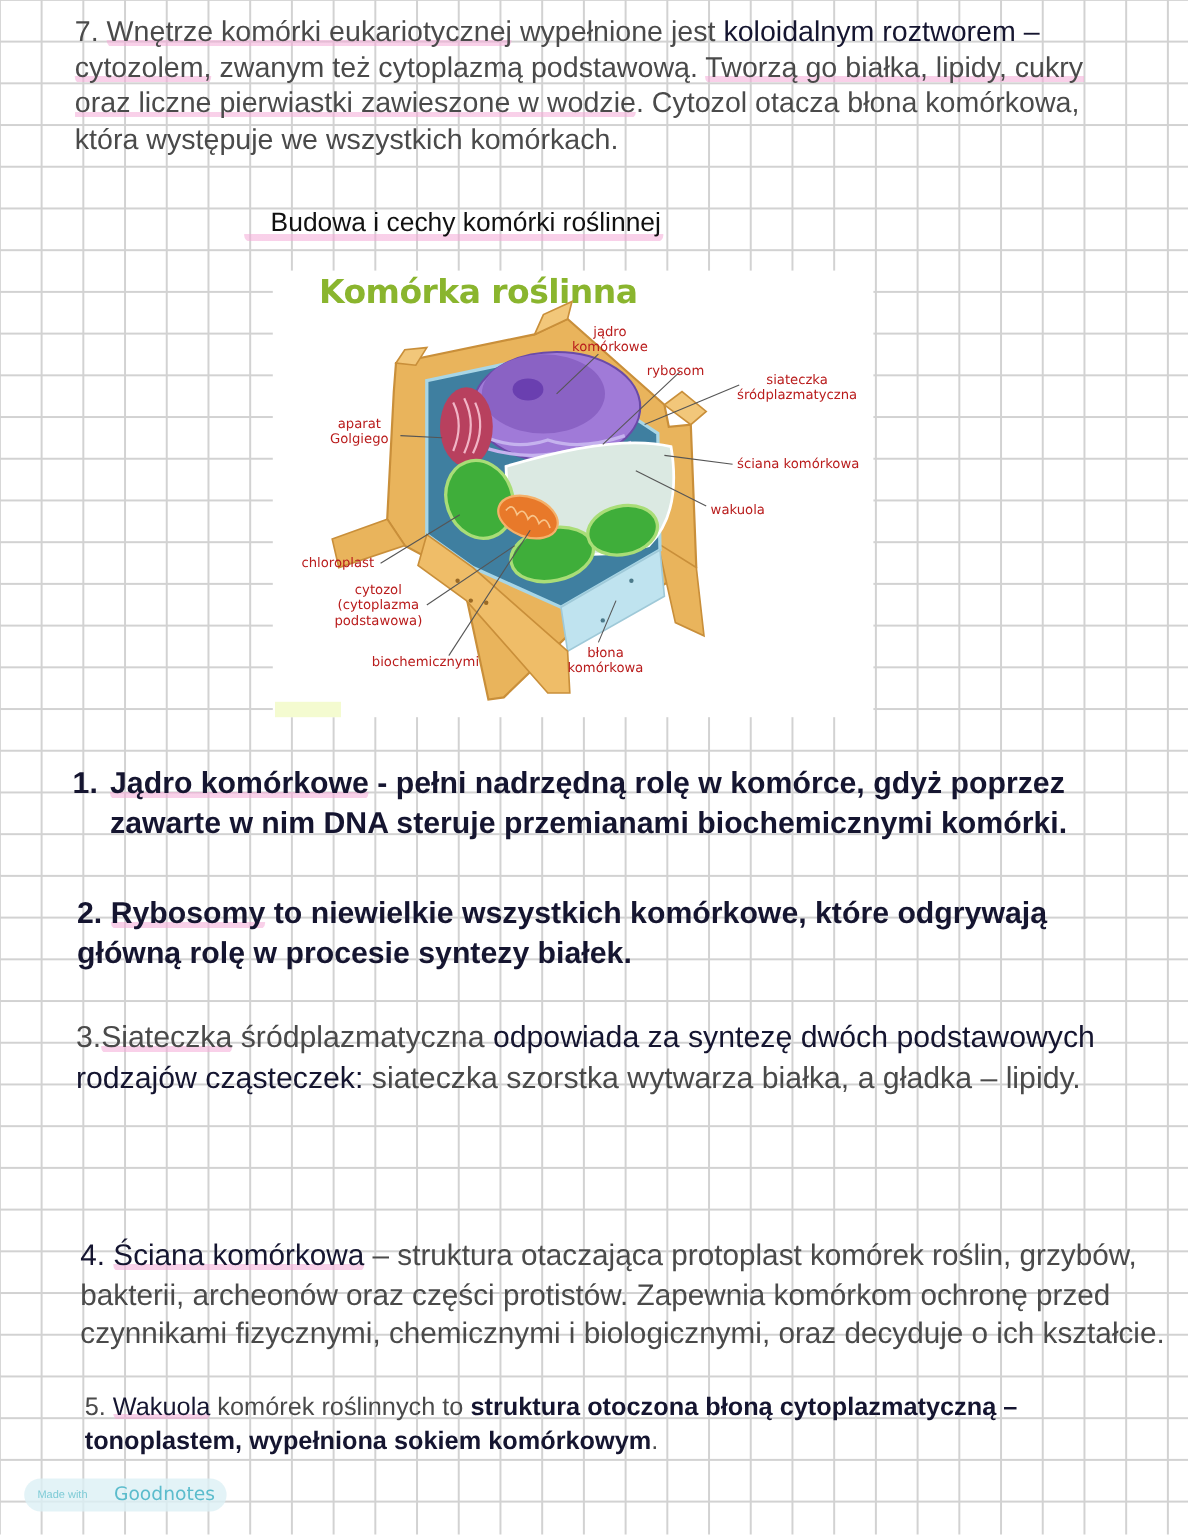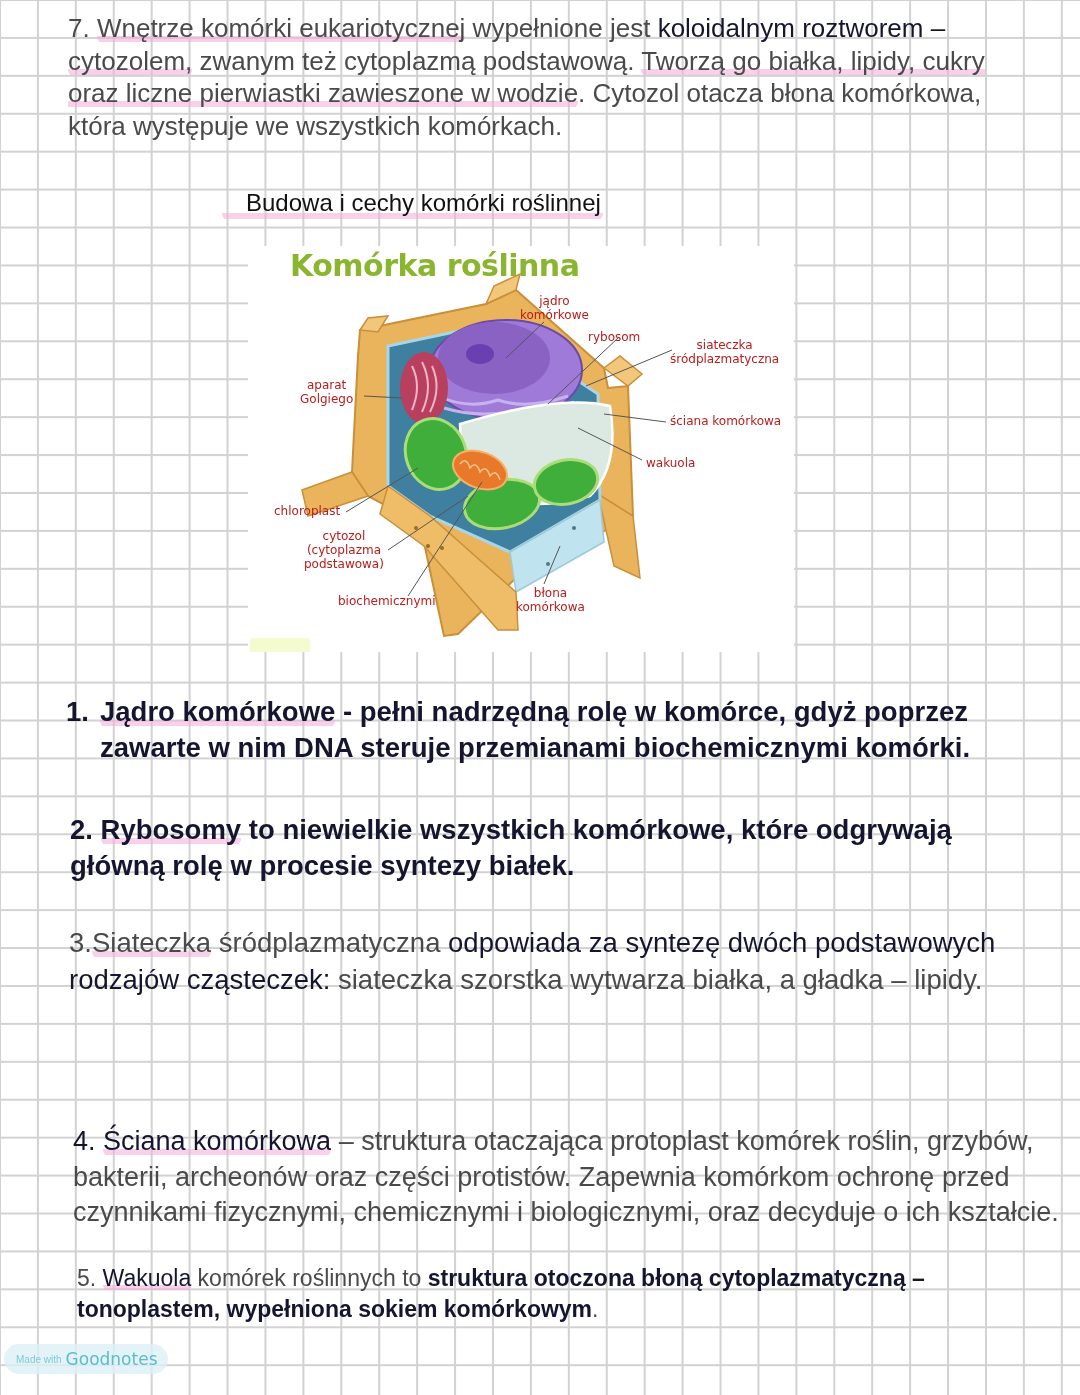--- a/index.html
+++ b/index.html
@@ -34,23 +34,23 @@
   .lbl { position: absolute; font-size: 12px; color: #b91c1c; text-align: center; line-height: 14px; font-family: "DejaVu Sans", sans-serif; }
   #yellow-patch { position: absolute; left: 2px; top: 392px; width: 60px; height: 14px; background: #f4fbd0; }
   #item1 { left: 66px; top: 694px; width: 1000px; font-size: 27.5px; line-height: 36px; }
   #item1 .num { position: absolute; left: 0; top: 0; }
   #item1 .body { margin-left: 34px; }
   #item2 { left: 70px; top: 812px; width: 960px; font-size: 27.5px; line-height: 36px; }
   #item3 { left: 69px; top: 924px; width: 960px; font-size: 27.5px; line-height: 37px; }
   #item4 { left: 73px; top: 1088px; width: 990px; font-size: 27px; line-height: 35.5px; margin-top: 36px; }
   #item5 { left: 77px; top: 1263px; width: 980px; font-size: 23px; line-height: 31px; }
   #badge {
-    left: 4px; top: 1344px; height: 30px; padding: 0 10px 0 12px;
+    left: 22px; top: 1344px; height: 30px; padding: 0 10px 0 12px;
     background: rgba(220,240,245,0.8); border-radius: 15px;
-    display: flex; align-items: center; gap: 4px;
+    display: flex; align-items: center; gap: 24px;
   }
   #badge .small { font-size: 10px; color: #7ecbd6; }
   #badge .brand { font-size: 17px; color: #5bbccc; font-family: "DejaVu Sans", sans-serif; text-align: right; }
 </style>
 </head>
 <body>
 
 <div id="para7" class="block">
   <p class="p grey"><span>7. </span><span class="hl">Wnętrze komórki eukariotycznej</span><span> wypełnione jest </span><span class="navy">koloidalnym roztworem –</span><span> </span><span class="hl">cytozolem,</span><span> zwanym też cytoplazmą podstawową. </span><span class="hl">Tworzą go białka, lipidy, cukry oraz liczne pierwiastki zawieszone w wodzie</span><span>. Cytozol otacza błona komórkowa, która występuje we wszystkich komórkach.</span></p>
 </div>

